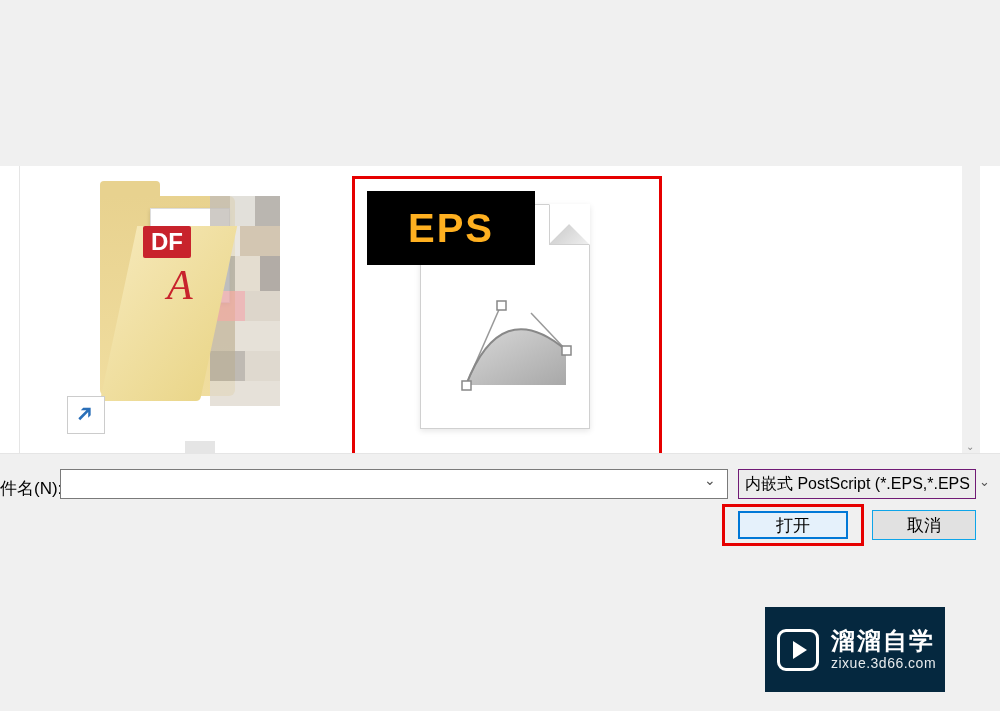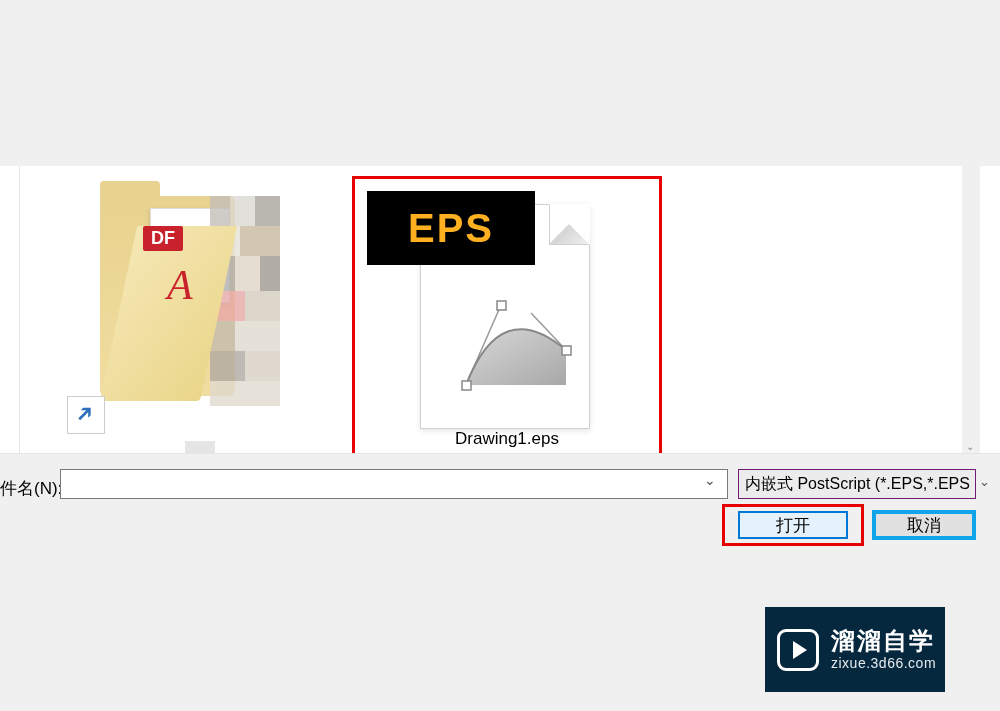--- a/index.html
+++ b/index.html
@@ -99,21 +99,21 @@
       background: #ffffff;
       border: 1px solid #ddd;
       box-shadow: 0 2px 4px rgba(0,0,0,0.15);
     }
     .pdf-label {
       position: absolute;
       top: 50px;
       left: 98px;
       background: #c8232c;
       color: #fff;
-      font-size: 18px;
+      font-size: 24px;
       font-weight: bold;
       padding: 2px 8px;
       border-radius: 2px;
       z-index: 5;
     }
     .adobe-a {
       position: absolute;
       top: 85px;
       left: 122px;
       font-family: serif;
@@ -300,21 +300,21 @@
       justify-content: center;
       cursor: pointer;
     }
     .cancel-button {
       position: absolute;
       top: 56px;
       left: 872px;
       width: 104px;
       height: 30px;
       background: #e1e1e1;
-      border: 4px solid #0ea5e9;
+      border: 1px solid #0ea5e9;
       font-size: 17px;
       color: #000;
       display: flex;
       align-items: center;
       justify-content: center;
       cursor: pointer;
     }
     .watermark {
       position: absolute;
       bottom: 19px;
@@ -422,21 +422,20 @@
           </defs>
           <path d="M 20 90 Q 55 0 120 55 L 120 90 Z" fill="url(#fillg)" stroke="none"></path>
           <line x1="20" y1="90" x2="55" y2="10" stroke="#999" stroke-width="1.5"></line>
           <line x1="120" y1="55" x2="85" y2="18" stroke="#999" stroke-width="1.5"></line>
           <path d="M 20 90 Q 55 0 120 55" fill="none" stroke="#888" stroke-width="2"></path>
           <rect x="16" y="86" width="9" height="9" fill="#fff" stroke="#888" stroke-width="1.5"></rect>
           <rect x="51" y="6" width="9" height="9" fill="#fff" stroke="#888" stroke-width="1.5"></rect>
           <rect x="116" y="51" width="9" height="9" fill="#fff" stroke="#888" stroke-width="1.5"></rect>
         </svg>
       </div>
-      <div class="eps-filename">Drawing1.eps</div>
     </div>
 
     <div class="scrollbar-right">
       <div class="scrollbar-arrow-down">⌄</div>
     </div>
   </div>
 
   <div class="bottom-panel">
     <span class="filename-label"><span>件名(N):</span></span>
     <input class="filename-input" type="text" value="" style="">

